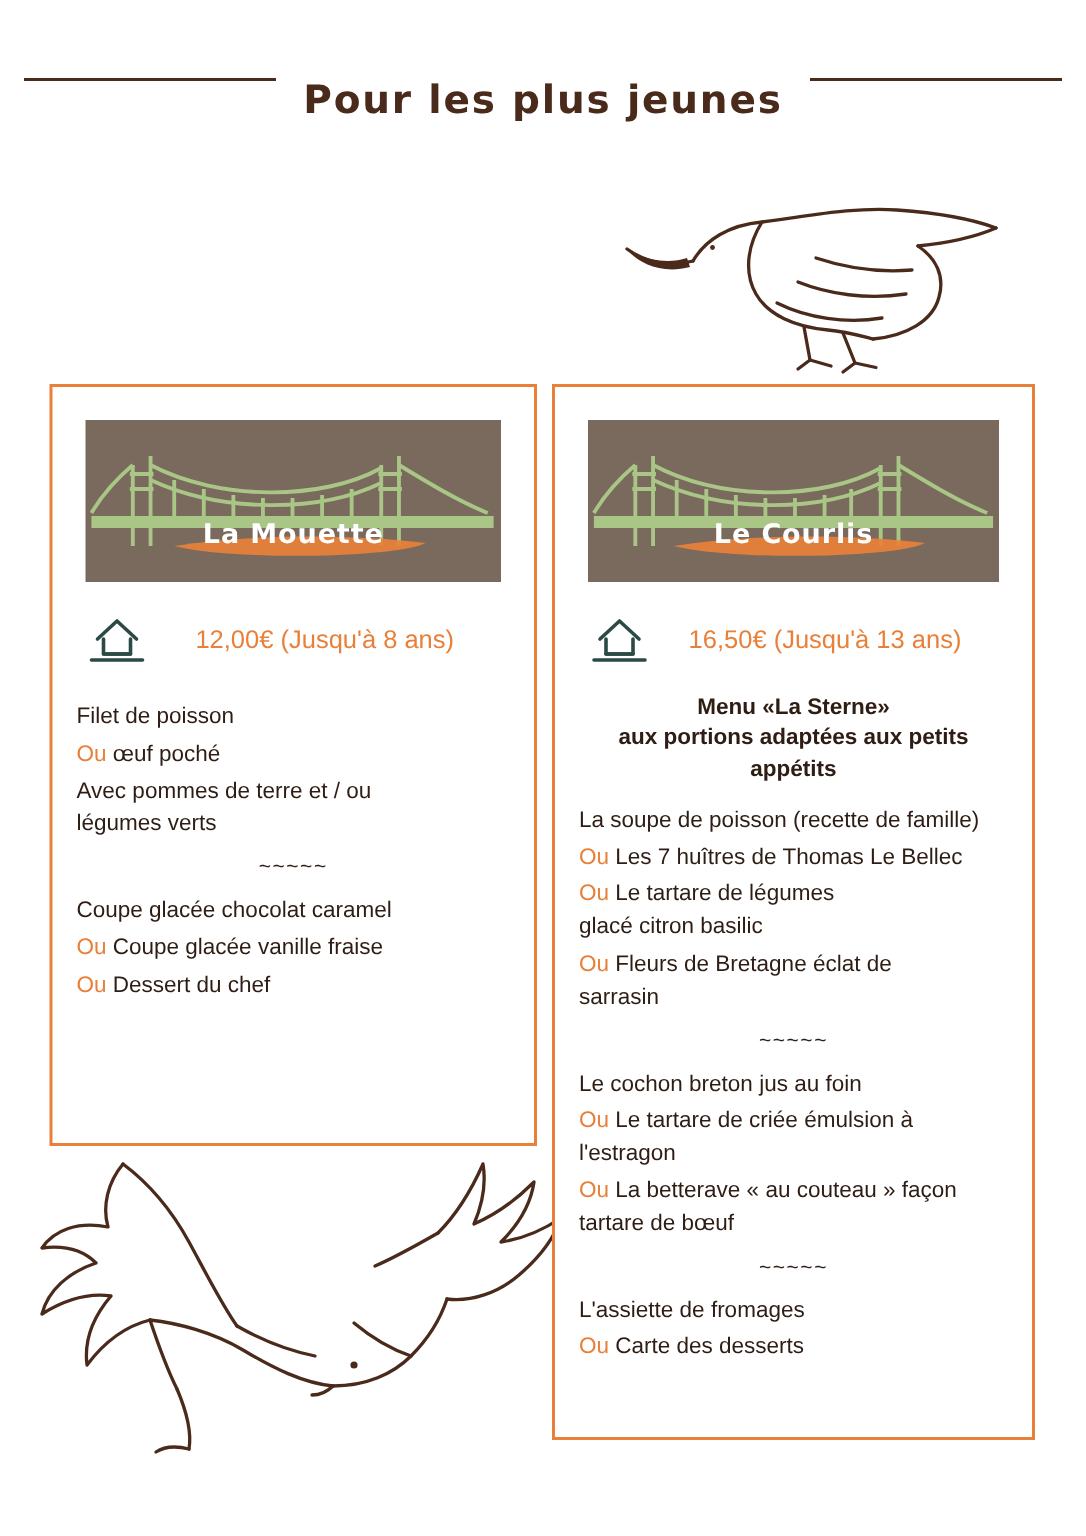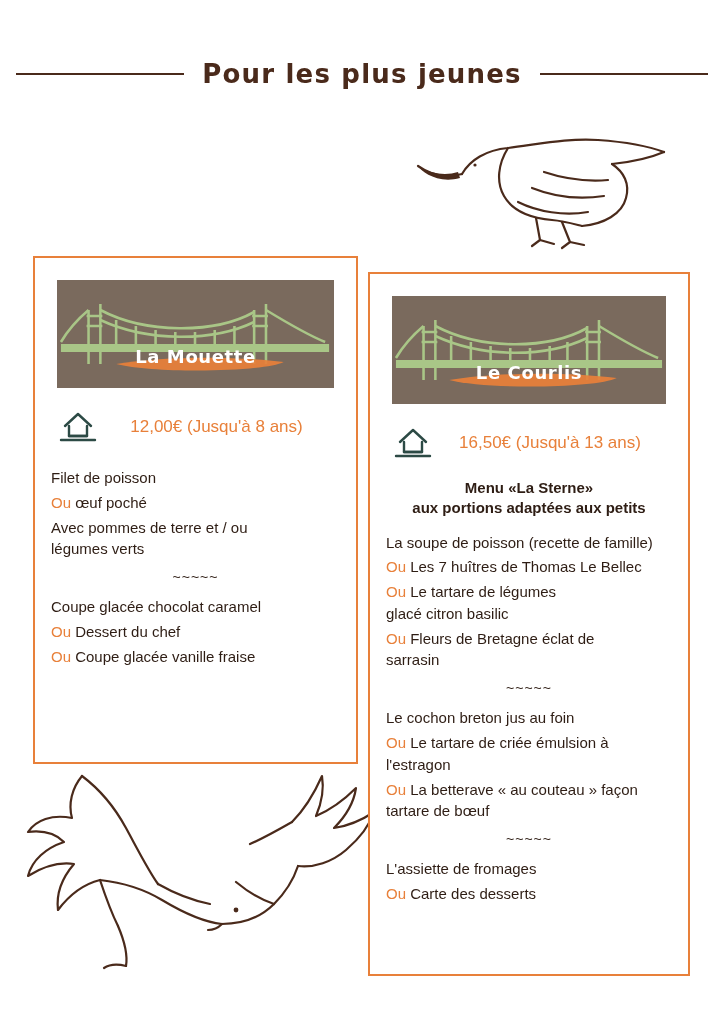--- a/index.html
+++ b/index.html
@@ -19,21 +19,20 @@
   }
 
   
   .header {
     position: absolute;
     top: 52px;
     left: 0;
     width: 724px;
     height: 44px;
     display: flex;
-    align-items: center;
     justify-content: center;
   }
   .rule {
     height: 2px;
     background: #4a2a1b;
     flex: 0 0 auto;
   }
   .rule.left { width: 168px; margin-right: 18px; }
   .rule.right { width: 168px; margin-left: 18px; }
   .header-title {
@@ -63,21 +62,21 @@
     pointer-events: none;
   }
 
   
   .card {
     position: absolute;
     border: 2px solid #e8803a;
     background: #ffffff;
   }
   .card-left  { left: 33px;  top: 256px; width: 325px; height: 508px; }
-  .card-right { left: 368px; top: 272px; width: 322px; height: 704px; }
+  .card-right { left: 368px; top: 256px; width: 322px; height: 704px; }
 
   .card-banner {
     position: relative;
     margin: 22px 22px 0 22px;
     height: 108px;
     background: #7a6a5d;
     overflow: hidden;
   }
   .card-left .card-banner { margin: 22px 22px 0 22px; height: 108px; }
 
@@ -227,22 +226,22 @@
       <div class="price-text">12,00€ (Jusqu'à 8 ans)</div>
     </div>
 
     <div class="items">
       <div class="item"><span>Filet de poisson</span></div>
       <div class="item"><span class="ou">Ou</span> <span>œuf poché</span></div>
       <div class="item tight"><span>Avec pommes de terre et / ou</span></div>
       <div class="item"><span>légumes verts</span></div>
       <div class="sep">~~~~~</div>
       <div class="item"><span>Coupe glacée chocolat caramel</span></div>
+      <div class="item"><span class="ou">Ou</span> <span>Coupe glacée vanille fraise</span></div>
       <div class="item"><span class="ou">Ou</span> <span>Dessert du chef</span></div>
-      <div class="item"><span class="ou">Ou</span> <span>Coupe glacée vanille fraise</span></div>
     </div>
   </div>
 
   <div class="card card-right">
 
     <div class="card-banner">
       <svg viewBox="0 0 278 108" preserveAspectRatio="none" style="position:absolute;inset:0;width:100%;height:100%">
         <g stroke="#a9c687" stroke-width="2.6" fill="none">
           <path d="M32 30 L32 84 M44 24 L44 84"></path>
           <path d="M30 36 L46 36 M30 46 L46 46"></path>
@@ -268,20 +267,21 @@
           <path d="M4 34 L38 34"></path>
           <path d="M12 30 L30 30"></path>
         </g>
       </svg>
       <div class="price-text">16,50€ (Jusqu'à 13 ans)</div>
     </div>
 
     <div class="menu-heading">
       <div>Menu «La Sterne»</div>
       <div>aux portions adaptées aux petits</div>
+      <div>appétits</div>
     </div>
 
     <div class="items">
       <div class="item"><span>La soupe de poisson </span><span class="sub">(recette de famille)</span></div>
       <div class="item"><span class="ou">Ou</span> <span>Les 7 huîtres de Thomas Le Bellec</span></div>
       <div class="item tight"><span class="ou">Ou</span> <span>Le tartare de légumes</span></div>
       <div class="item"><span>glacé citron basilic</span></div>
       <div class="item tight"><span class="ou">Ou</span> <span>Fleurs de Bretagne éclat de</span></div>
       <div class="item tight"><span>sarrasin</span></div>
       <div class="sep">~~~~~</div>

